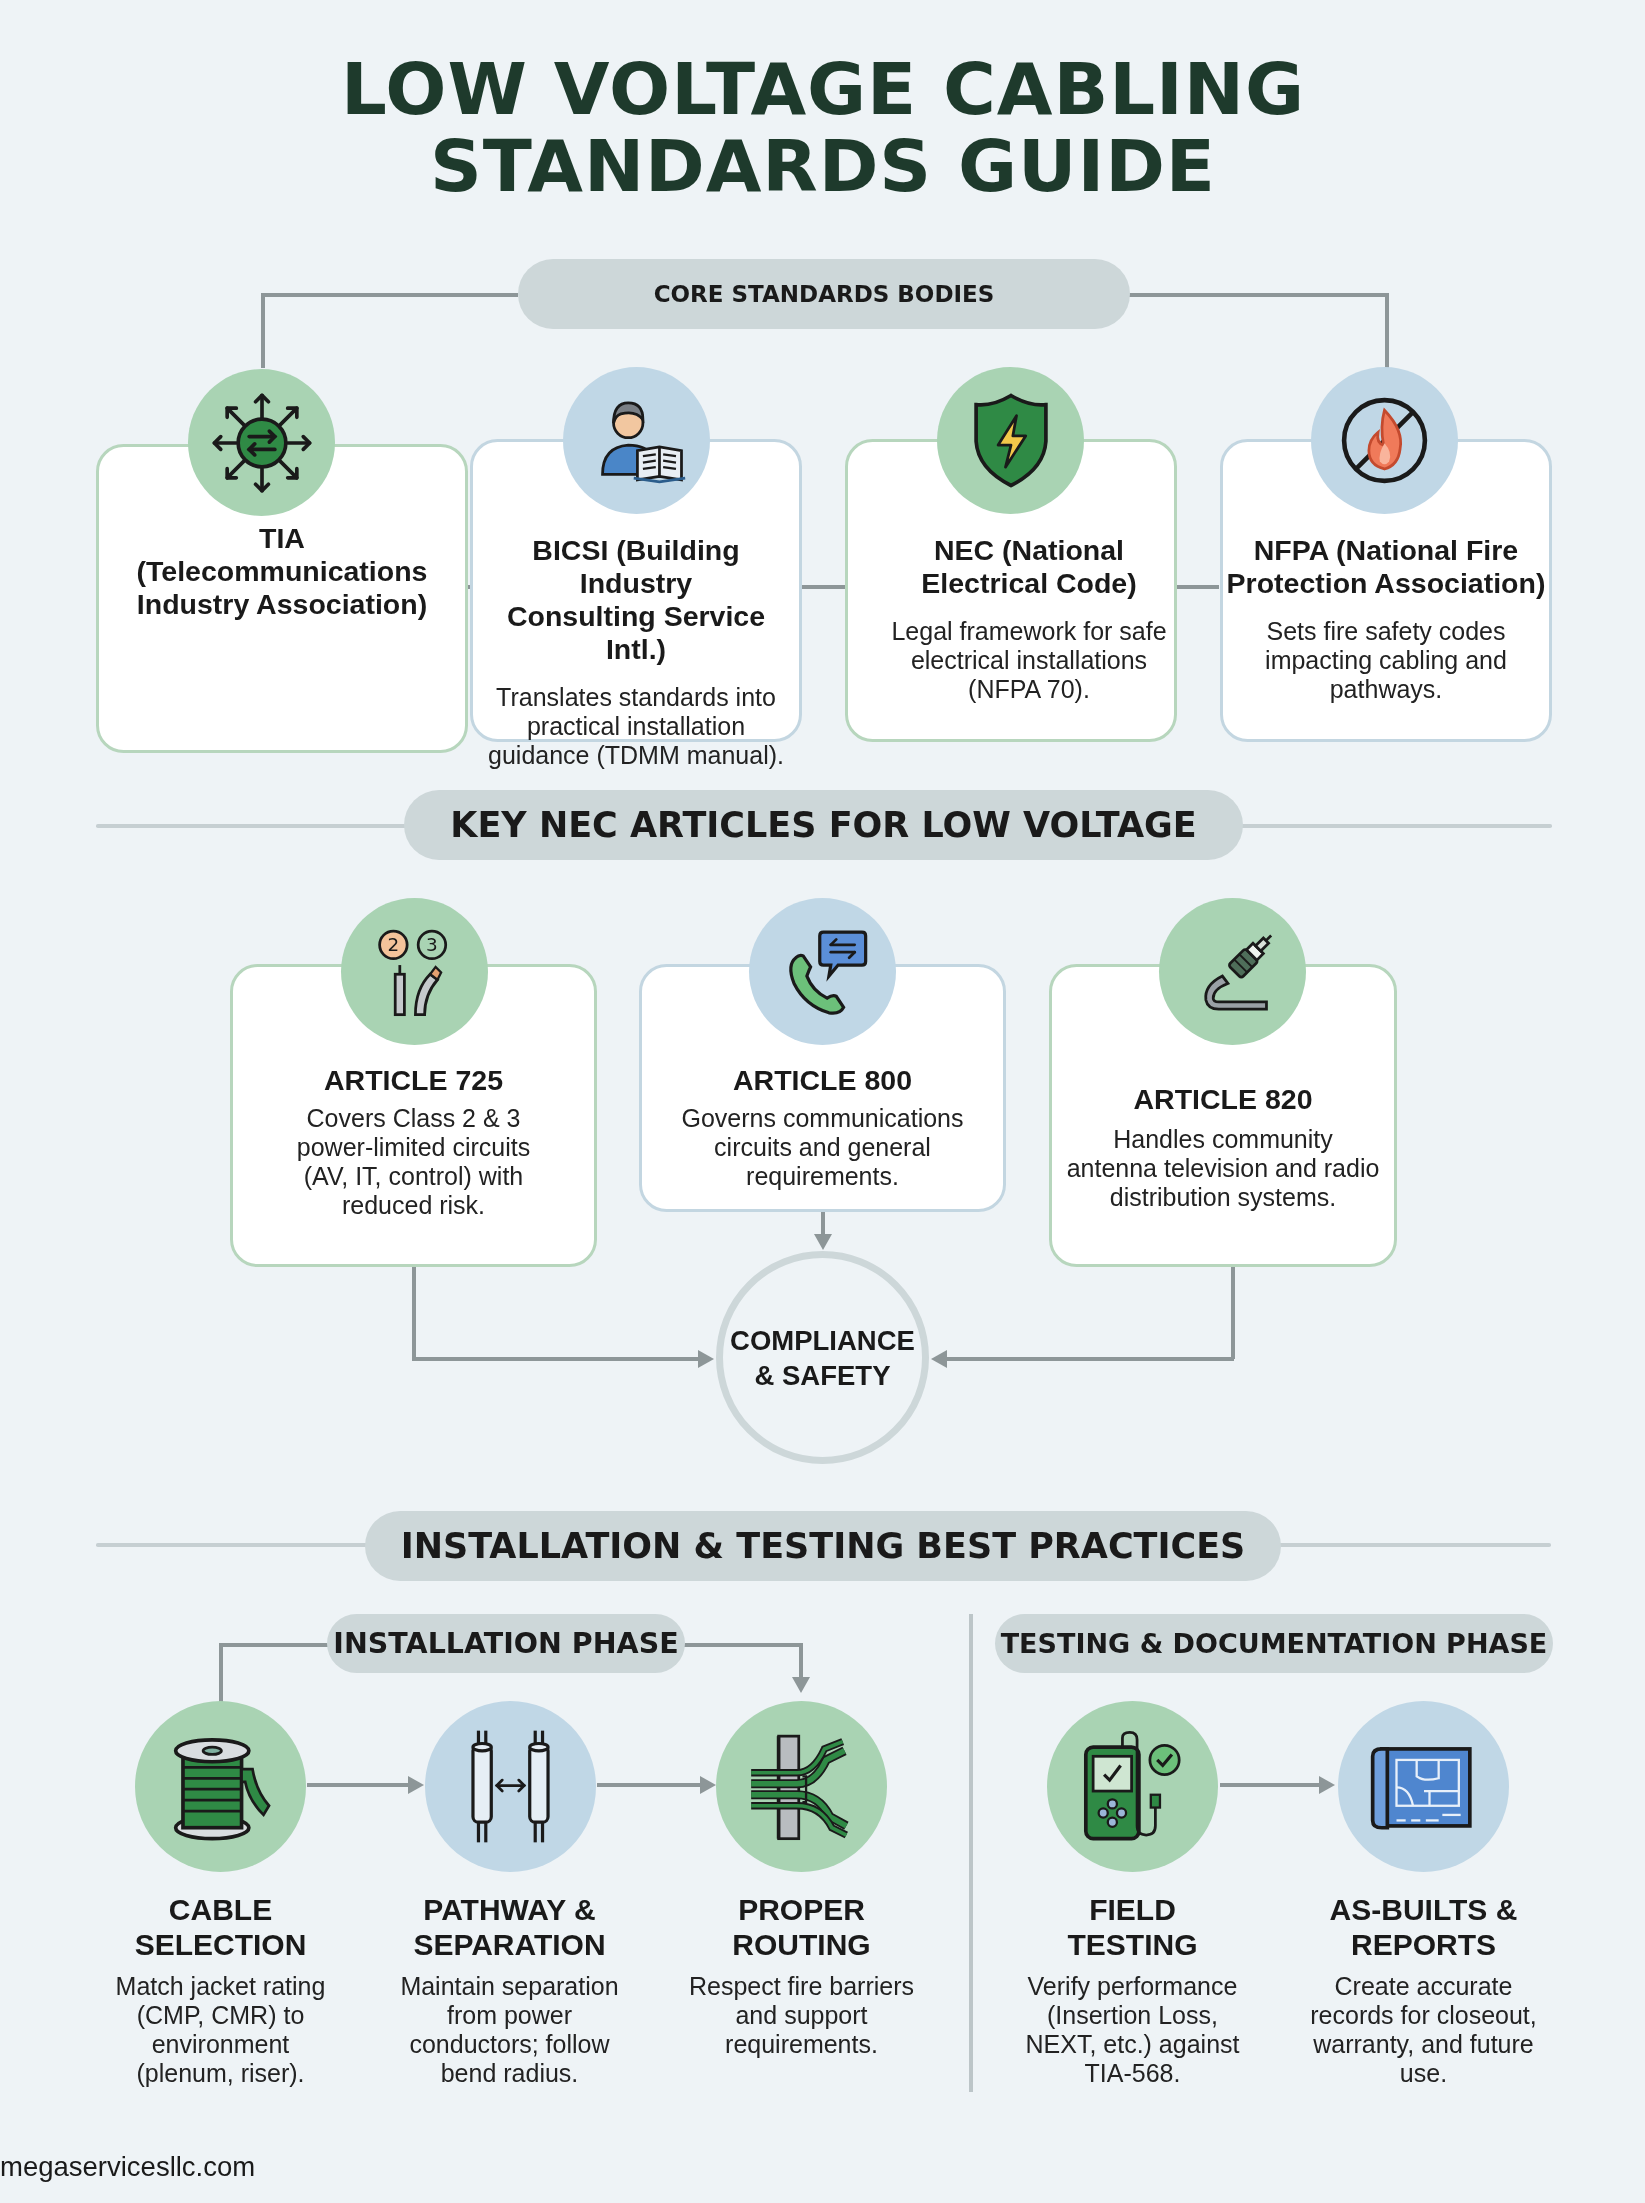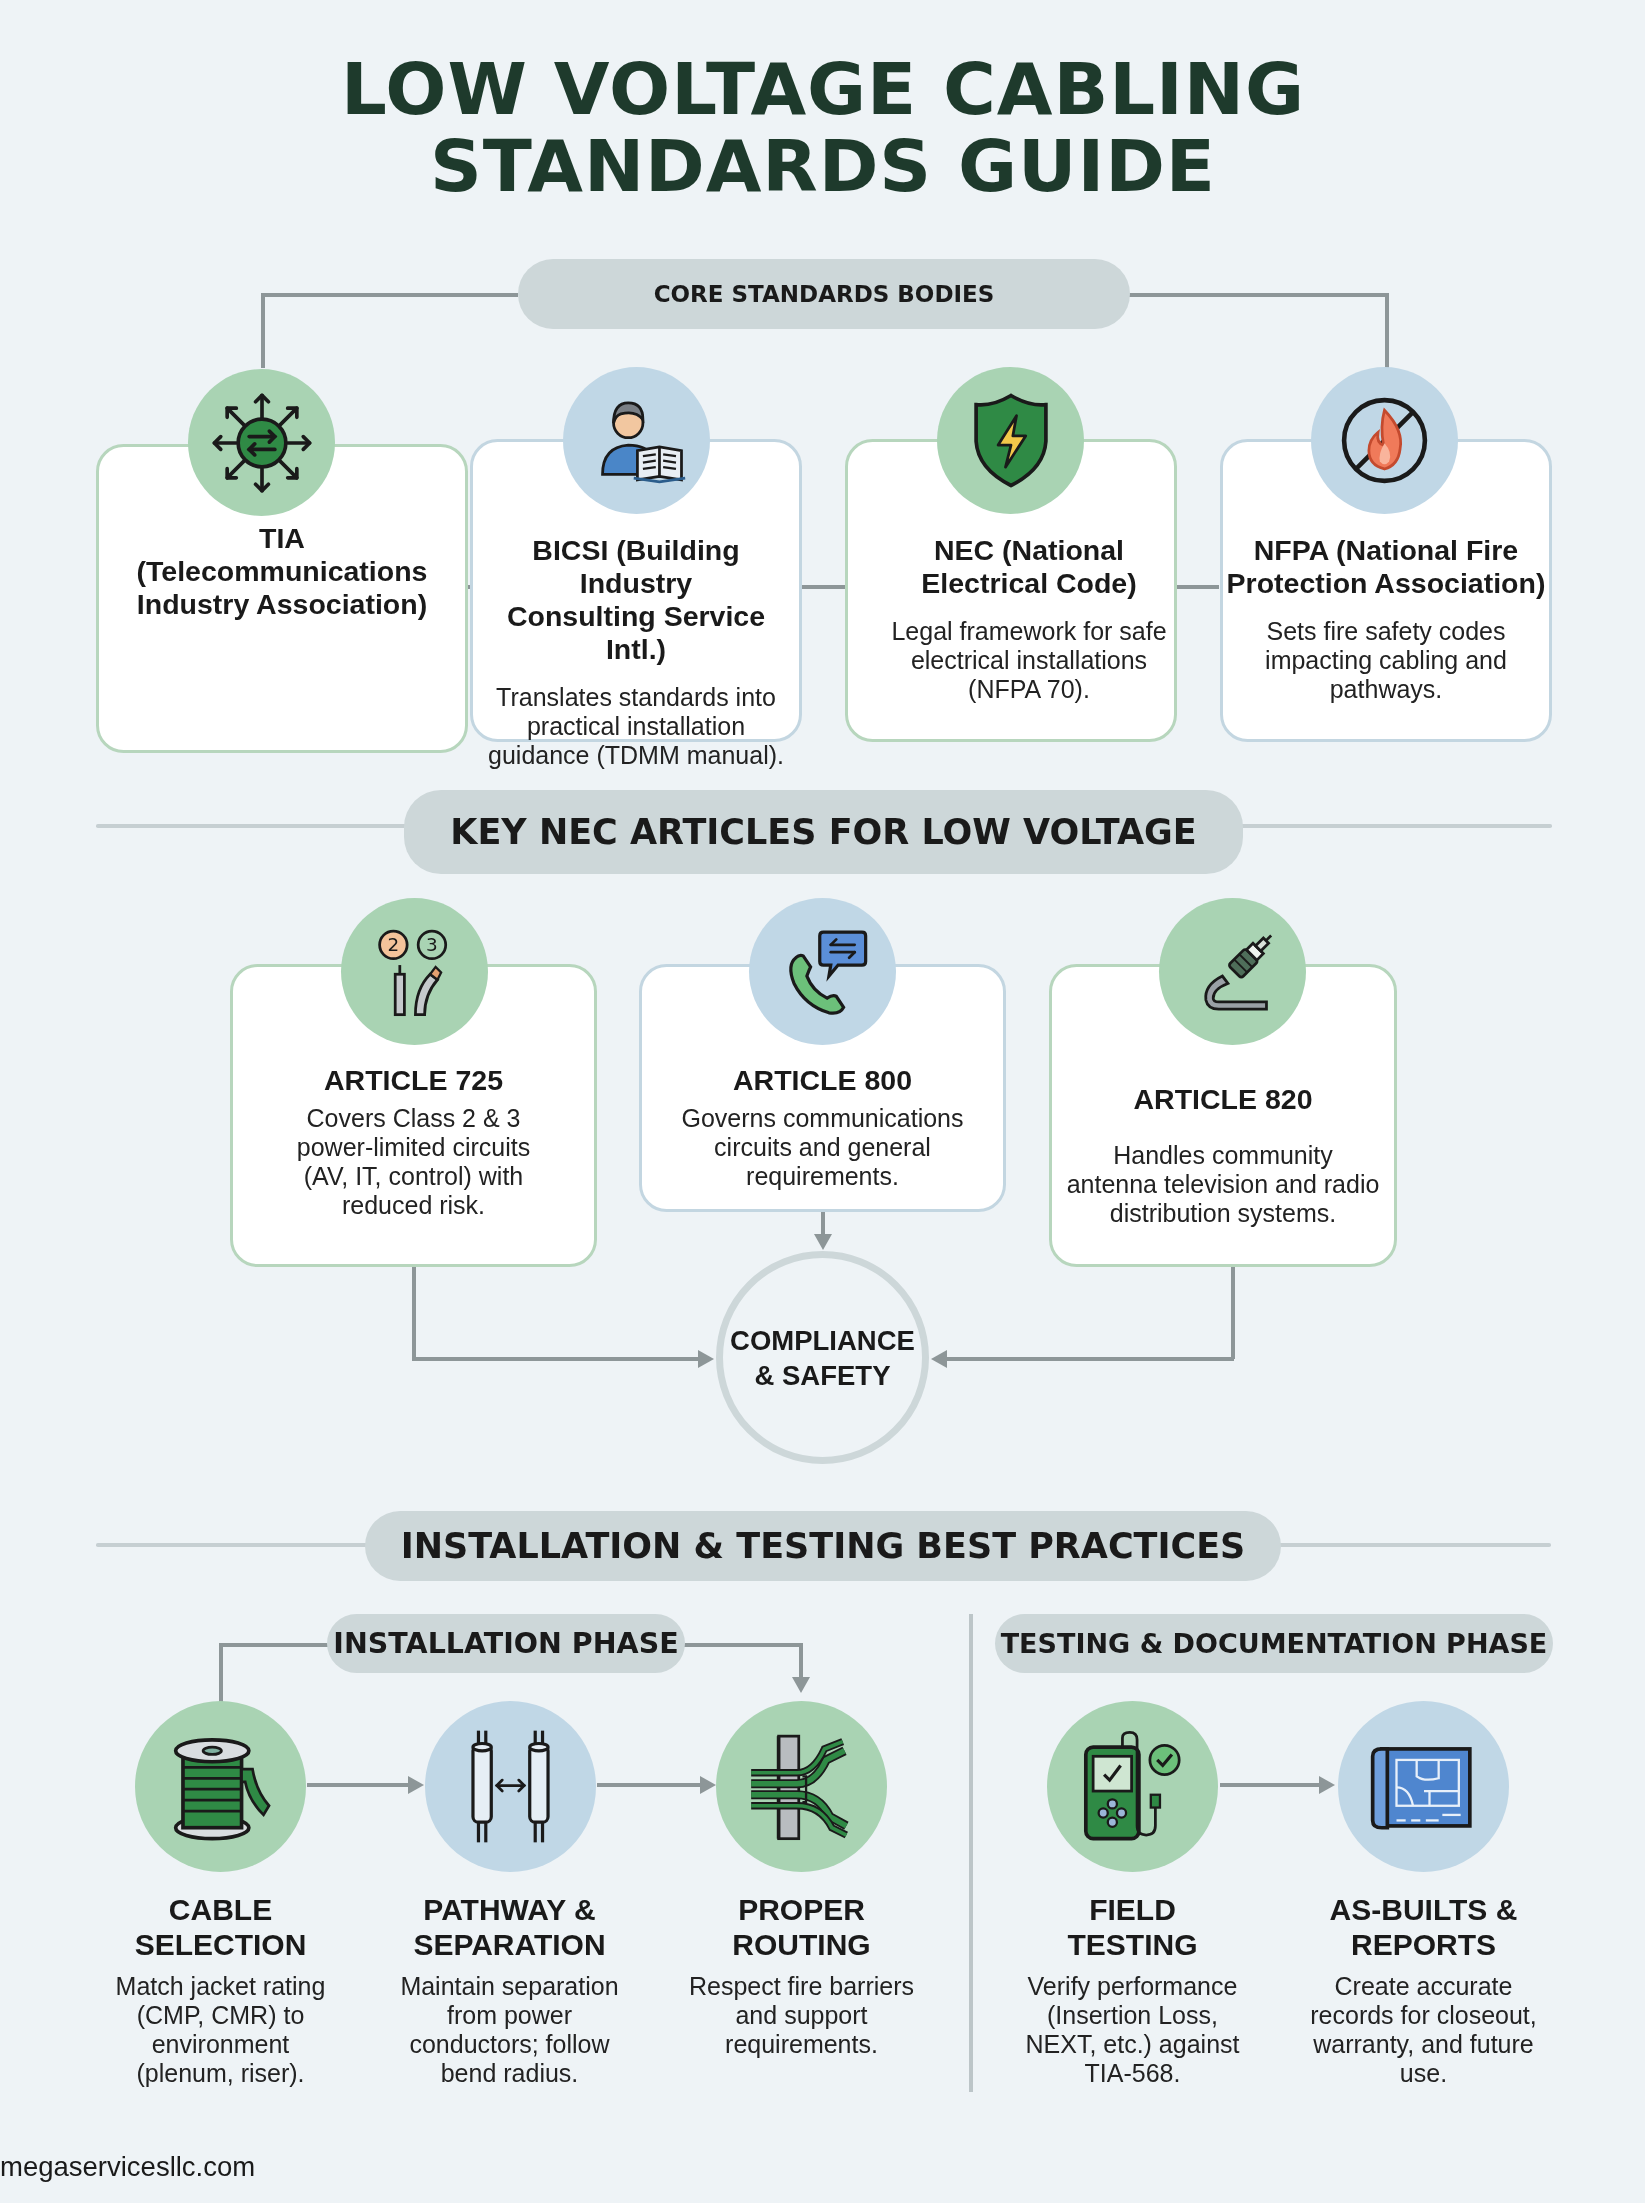--- a/index.html
+++ b/index.html
@@ -173,21 +173,21 @@
       <line x1="86" y1="24" x2="24" y2="86" stroke="#1a1a1a" stroke-width="5"></line>
       <path d="M55 22 Q76 44 72 64 Q70 82 55 86 Q38 82 38 66 Q38 54 48 46 Q46 58 54 60 Q50 40 55 22Z" fill="#f07a5a" stroke="#c44a2e" stroke-width="3"></path>
       <path d="M55 58 Q64 68 60 78 Q55 84 50 78 Q48 70 55 58Z" fill="#f9b49c"></path>
     </svg>
   </div>
 </section>
 
 <section>
   <div class="hr" style="left:96px; top:824px; width:312px;"></div>
   <div class="hr" style="left:1240px; top:824px; width:312px;"></div>
-  <div class="pill" style="left:404px; top:790px; width:839px; height:84px; font-size:35px;">
+  <div class="pill" style="left:404px; top:790px; width:839px; height:70px; font-size:35px;">
     <span>KEY NEC ARTICLES FOR LOW VOLTAGE</span>
   </div>
 
   <div class="card" style="left:230px; top:964px; width:367px; height:303px;">
     <div style="padding-top:97px;">
       <div class="card-title">ARTICLE 725</div>
       <div class="card-desc pre" style="margin-top:7.3px;">Covers Class 2 &amp; 3
 power-limited circuits
 (AV, IT, control) with
 reduced risk.</div>
@@ -226,21 +226,21 @@
         </g>
     </svg>
   </div>
 
   <div class="line" style="left:821px; top:1212px; width:3.7px; height:24px;"></div>
   <div class="arrow-head" style="left:814px; top:1234px; border-left:9.2px solid transparent; border-right:9.2px solid transparent; border-top:16.5px solid #8d9698;"></div>
 
   <div class="card" style="left:1049px; top:964px; width:348px; height:303px;">
     <div style="padding-top:116px;">
       <div class="card-title">ARTICLE 820</div>
-      <div class="card-desc pre" style="margin-top:25px;">Handles community
+      <div class="card-desc pre" style="margin-top:9px;">Handles community
 antenna television and radio
 distribution systems.</div>
     </div>
   </div>
   <div class="circle green" style="left:1159px; top:898px; width:147px; height:147px;">
     <svg width="101" height="101" viewBox="0 0 110 110">
       <path d="M44 60 Q24 70 26 86 Q28 96 40 96 L92 96 L92 88 L40 88 Q34 88 34 84 Q34 74 50 68Z" fill="#9aa0a6" stroke="#1a1a1a" stroke-width="3"></path>
       <g transform="rotate(-45 66 44)">
         <rect x="52" y="36" width="26" height="20" rx="3" fill="#4f6e5a" stroke="#1a1a1a" stroke-width="3"></rect>
         <rect x="78" y="38" width="10" height="16" fill="#eef3ee" stroke="#1a1a1a" stroke-width="3"></rect>

